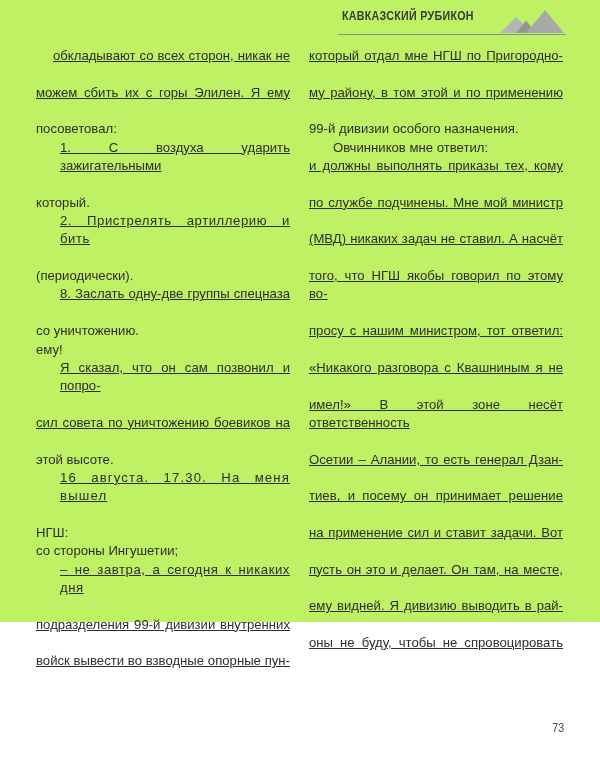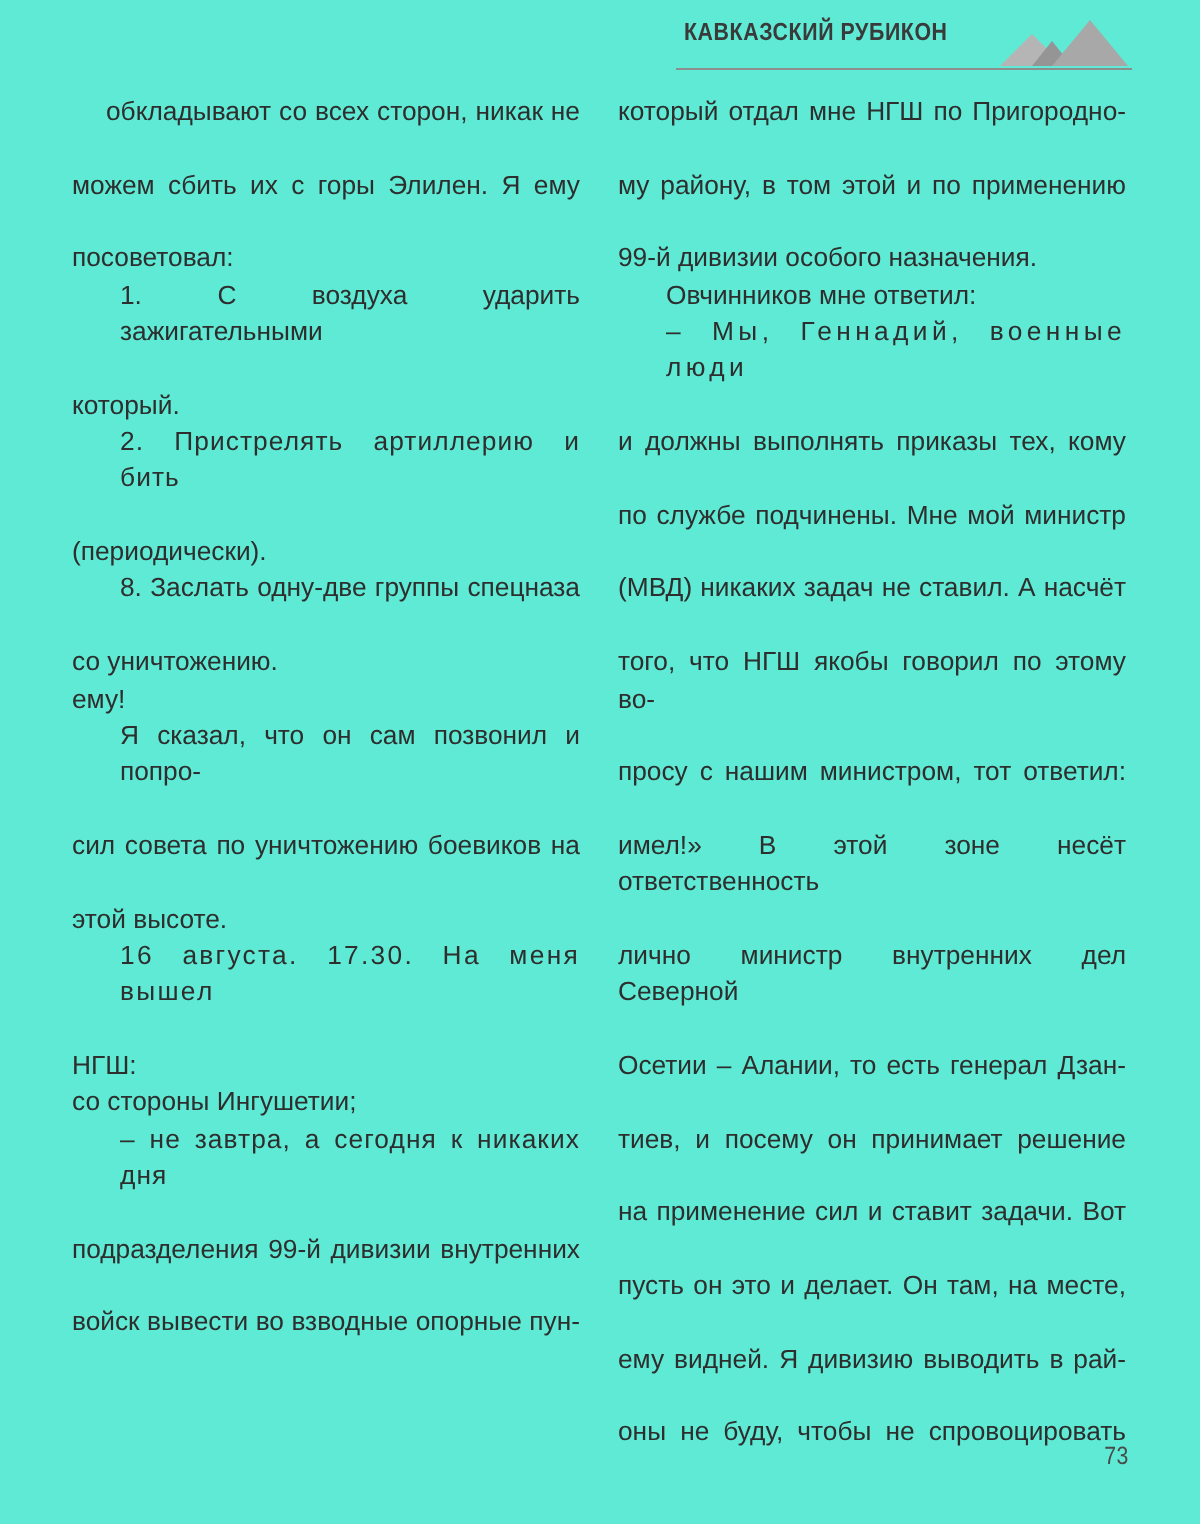--- a/index.html
+++ b/index.html
@@ -13,23 +13,23 @@
     height: 762px;
     overflow: hidden;
     font-family: "Liberation Sans", "DejaVu Sans", sans-serif;
     color: #2b2b2b;
     -webkit-font-smoothing: antialiased;
   }
 
   .page {
     position: relative;
     width: 600px;
-    height: 762px;
+    height: 622px;
     box-sizing: border-box;
-    background: #5eead4;
+    background: #bef264;
   }
 
   
   .running-head {
     position: absolute;
     left: 338px;
     top: 9px;
     width: 228px;
     height: 28px;
   }
@@ -88,20 +88,21 @@
   .col-right { left: 309px; }
 
   
   .line {
     display: block;
     white-space: nowrap;
   }
   .line.just {
     text-align: justify;
     white-space: normal;
+    text-decoration: underline;
   }
   .line.just::after {
     content: "";
     display: inline-block;
     width: 100%;
     height: 0;
   }
   .line.ind { padding-left: 17px; }
   .line.ind2 { padding-left: 24px; }
 
@@ -166,28 +167,27 @@
       <span class="line just">подразделения 99-й дивизии внутренних</span>
       <span class="line just">войск вывести во взводные опорные пун-</span>
 
     </div>
 
     <div class="col col-right">
       <span class="line just">который отдал мне НГШ по Пригородно-</span>
       <span class="line just">му району, в том этой и по применению</span>
       <span class="line">99-й дивизии особого назначения.</span>
       <span class="line ind2">Овчинников мне ответил:</span>
-      <span class="line just ind2 track-3">– Мы, Геннадий, военные люди</span>
       <span class="line just">и должны выполнять приказы тех, кому</span>
       <span class="line just">по службе подчинены. Мне мой министр</span>
       <span class="line just">(МВД) никаких задач не ставил. А насчёт</span>
       <span class="line just">того, что НГШ якобы говорил по этому во-</span>
       <span class="line just">просу с нашим министром, тот ответил:</span>
+      <span class="line just">«Никакого разговора с Квашниным я не</span>
       <span class="line just">имел!» В этой зоне несёт ответственность</span>
-      <span class="line just">лично министр внутренних дел Северной</span>
       <span class="line just">Осетии – Алании, то есть генерал Дзан-</span>
       <span class="line just">тиев, и посему он принимает решение</span>
       <span class="line just">на применение сил и ставит задачи. Вот</span>
       <span class="line just">пусть он это и делает. Он там, на месте,</span>
       <span class="line just">ему видней. Я дивизию выводить в рай-</span>
       <span class="line just">оны не буду, чтобы не спровоцировать</span>
 
     </div>
 
   </div>

